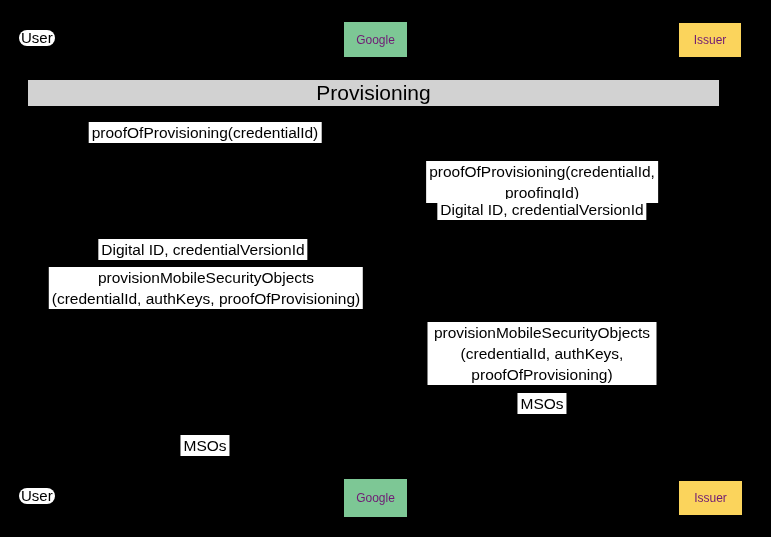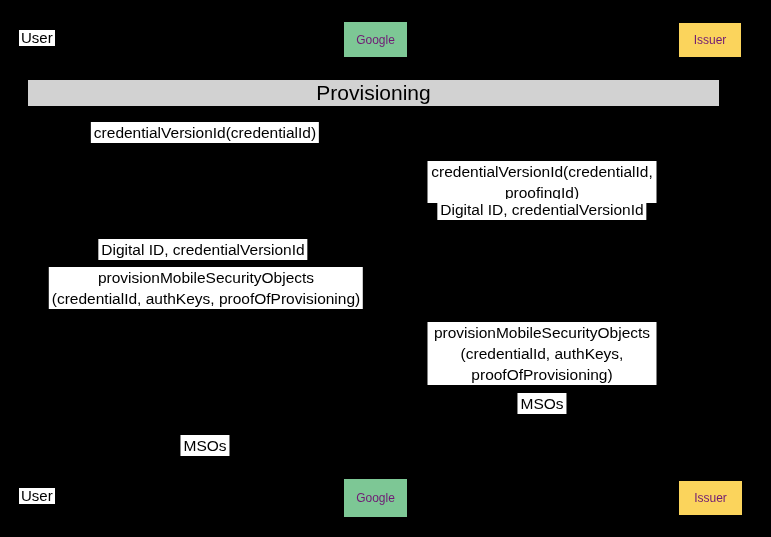--- a/index.html
+++ b/index.html
@@ -29,20 +29,21 @@
   .google-bot  { left: 344px; top: 479px; width: 63px; height: 38px; }
   .issuer-bot  { left: 679px; top: 481px; width: 63px; height: 34px; }
   
   .user-label {
     position: absolute;
     background: #ffffff;
     color: #000000;
     font-size: 15px;
     line-height: 16px;
     padding: 0 2px;
+    border-radius: 8px;
   }
   .user-top { left: 19px; top: 30px; }
   .user-bot { left: 19px; top: 488px; }
   
   .band {
     position: absolute;
     left: 28px;
     top: 80px;
     width: 691px;
     height: 26px;
@@ -78,23 +79,23 @@
 <div class="canvas">
 
   <div class="user-label user-top" style="background: rgb(255, 255, 255);">User</div>
 
   <div class="actor-box google-top" style="background: rgb(125, 199, 149);">Google</div>
 
   <div class="actor-box issuer-top" style="background: rgb(251, 212, 92);">Issuer</div>
 
   <div class="band" style="background: rgb(210, 210, 210);">Provisioning</div>
 
-  <div class="msg m1">credentialVersionId(credentialId)</div>
+  <div class="msg m1">proofOfProvisioning(credentialId)</div>
 
-  <div class="msg m2">credentialVersionId(credentialId, proofingId)</div>
+  <div class="msg m2">proofOfProvisioning(credentialId, proofingId)</div>
 
   <div class="msg m3">Digital ID, credentialVersionId</div>
 
   <div class="msg m4">Digital ID, credentialVersionId</div>
 
   <div class="msg m5">provisionMobileSecurityObjects
 (credentialId, authKeys, proofOfProvisioning)</div>
 
   <div class="msg m6">provisionMobileSecurityObjects
 (credentialId, authKeys, proofOfProvisioning)</div>

